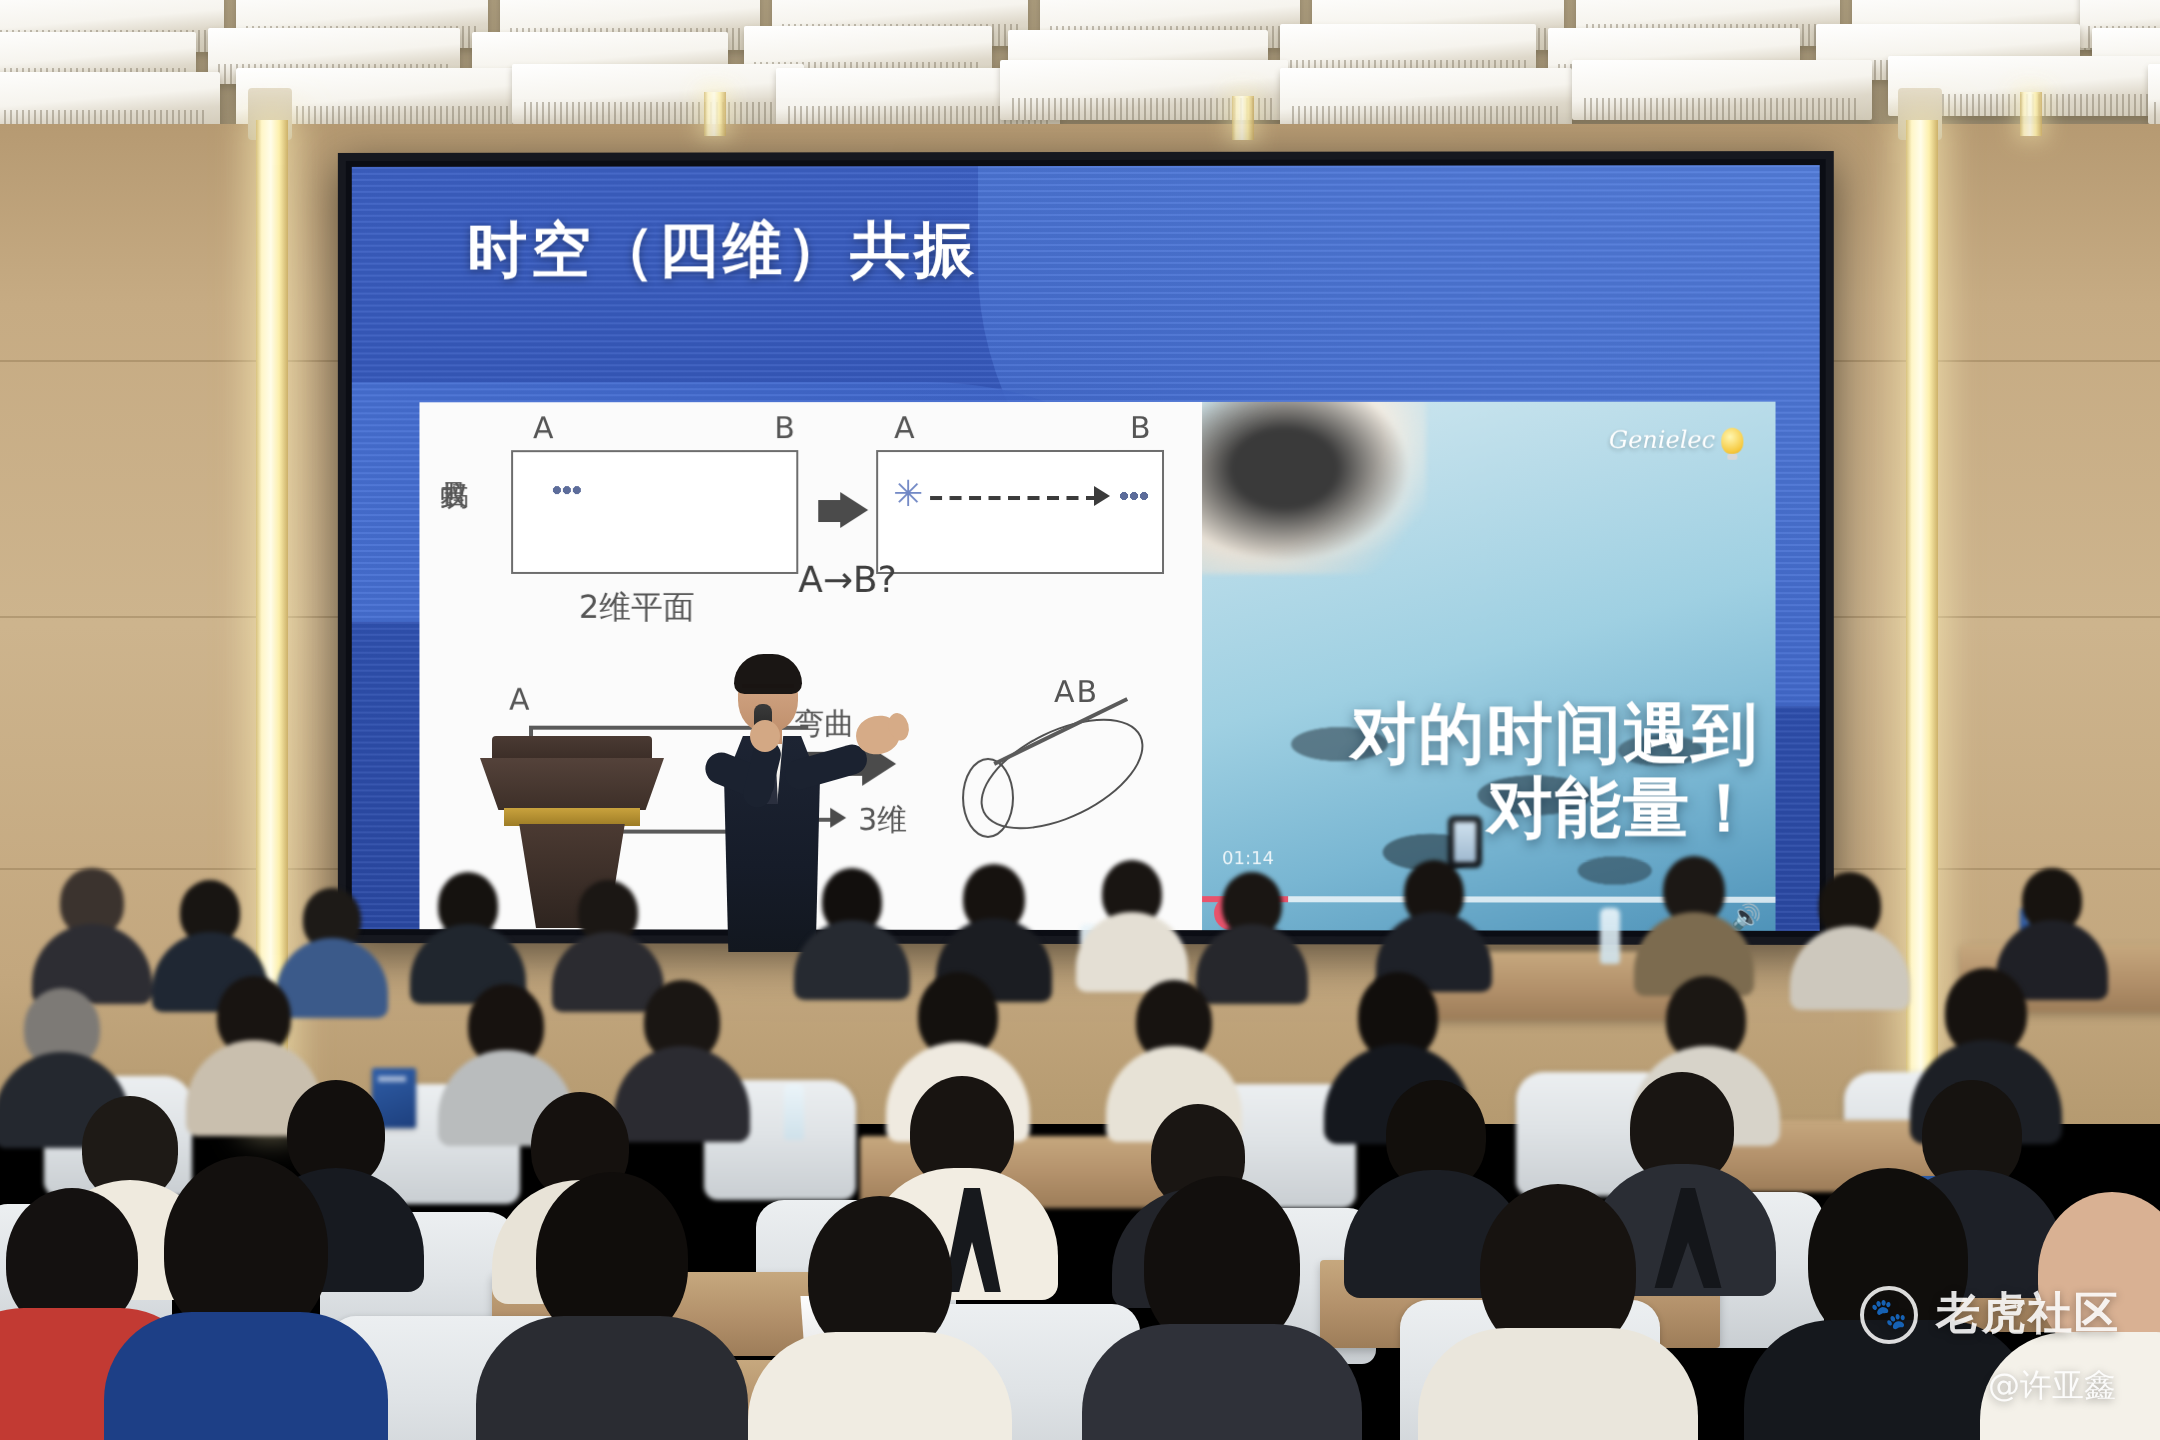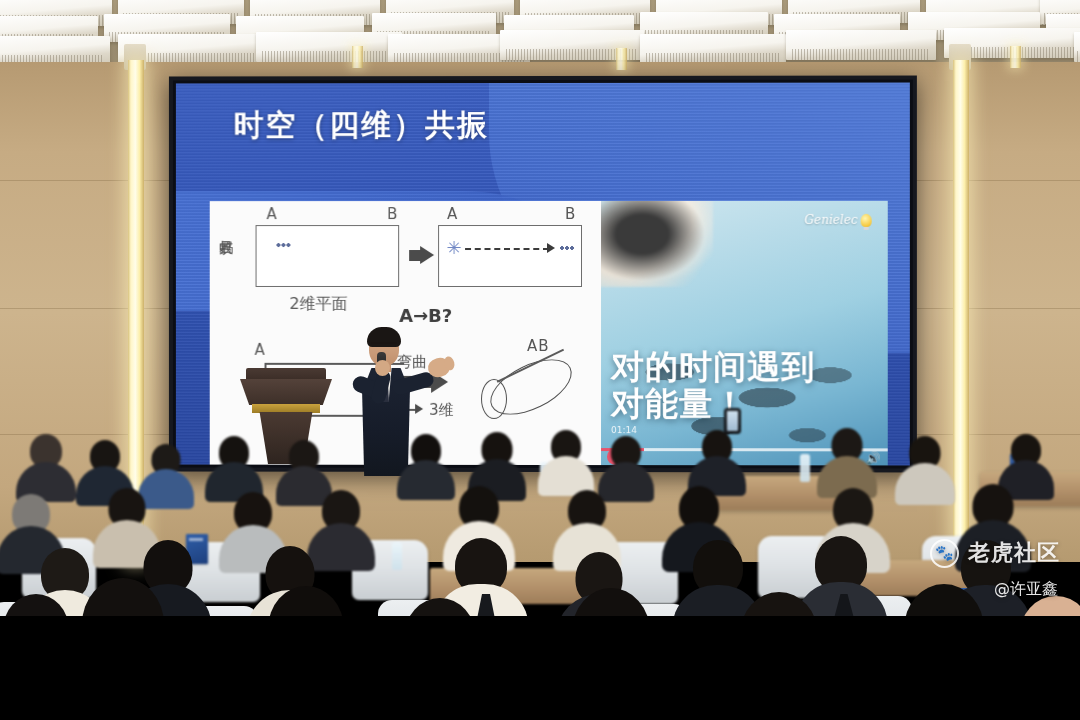--- a/index.html
+++ b/index.html
@@ -1,19 +1,19 @@
 <!DOCTYPE html>
 <html><head>
 <meta charset="utf-8">
 <style>
   * { margin:0; padding:0; box-sizing:border-box; }
   html,body { width:1080px; height:720px; overflow:hidden; background:#000; }
   body { font-family:"DejaVu Sans","Liberation Sans",sans-serif; }
 
-  #stage { position:relative; width:1080px; height:616px; overflow:hidden; }
+  #stage { position:relative; width:1080px; height:720px; overflow:hidden; }
 
   
   .wall {
     position:absolute; left:0; top:62px; width:1080px; height:500px;
     background:linear-gradient(180deg,#b69a72 0%,#c6ab83 18%,#cdb48d 50%,#c3a77e 85%,#b59a70 100%);
   }
   .wall-seam {
     position:absolute; left:0; width:1080px; height:1px;
     background:rgba(120,95,60,.30);
   }
@@ -174,20 +174,21 @@
     background:radial-gradient(circle at 40% 35%,#fff6b0,#f6c93f 70%,#e0a81f);
     position:relative;
   }
   .bulb::after{content:"";position:absolute;left:3px;bottom:-3px;width:5px;height:3px;background:#d8d8d8;border-radius:1px;}
   .vid-sub {
     position:absolute; left:10px; right:8px; top:148px;
     font-size:33px; font-weight:bold; color:#ffffff; line-height:1.12;
     letter-spacing:1px;
     text-shadow:0 2px 6px rgba(20,50,70,.55);
     font-family:"DejaVu Sans","Liberation Sans",sans-serif;
+    text-align:right;
   }
   .vid-time{
     position:absolute; left:10px; bottom:30px; font-size:9px; color:rgba(255,255,255,.85);
   }
   .vid-bar {
     position:absolute; left:0; right:0; bottom:14px; height:3px;
     background:rgba(255,255,255,.75);
   }
   .vid-bar-fill{ position:absolute; left:0; top:0; height:3px; width:15%; background:#e8536c; }
   .vid-play {
@@ -431,21 +432,21 @@
 
         <div class="dg dg-lbl" style="left:238px;top:4px;">A</div>
         <div class="dg dg-lbl" style="left:356px;top:4px;">B</div>
         <div class="dbox" style="left:229px;top:24px;width:144px;height:62px;"></div>
         <div class="star" style="left:236px;top:38px;">✳</div>
         <div class="dash-line" style="left:256px;top:47px;width:84px;"></div>
         <div class="bigarrow" style="left:338px;top:42px;border-left-color:#3b3b3b;border-top-width:5px;border-bottom-width:5px;border-left-width:8px;"></div>
         <div class="ant" style="left:350px;top:45px;"></div>
 
         <div class="dg dg-cn" style="left:80px;top:93px;font-size:16px;">2维平面</div>
-        <div class="dg dg-cn" style="left:190px;top:104px;font-size:18px;color:#3f3f3f;font-weight:bold;">A→B?</div>
+        <div class="dg dg-cn" style="left:190px;top:79px;font-size:18px;color:#3f3f3f;">A→B?</div>
 
         <div class="dg dg-lbl" style="left:45px;top:140px;">A</div>
         <div class="hline" style="left:55px;top:162px;width:140px;"></div>
         <div class="vline" style="left:55px;top:162px;height:12px;"></div>
         <div class="hline" style="left:55px;top:214px;width:140px;"></div>
         <div class="vline" style="left:55px;top:204px;height:12px;"></div>
 
         <div class="dg dg-cn" style="left:188px;top:152px;font-size:15px;">弯曲</div>
         <div class="bigarrow-tail" style="left:186px;top:175px;width:36px;height:12px;"></div>
         <div class="bigarrow" style="left:222px;top:170px;border-top-width:11px;border-bottom-width:11px;border-left-width:17px;"></div>

